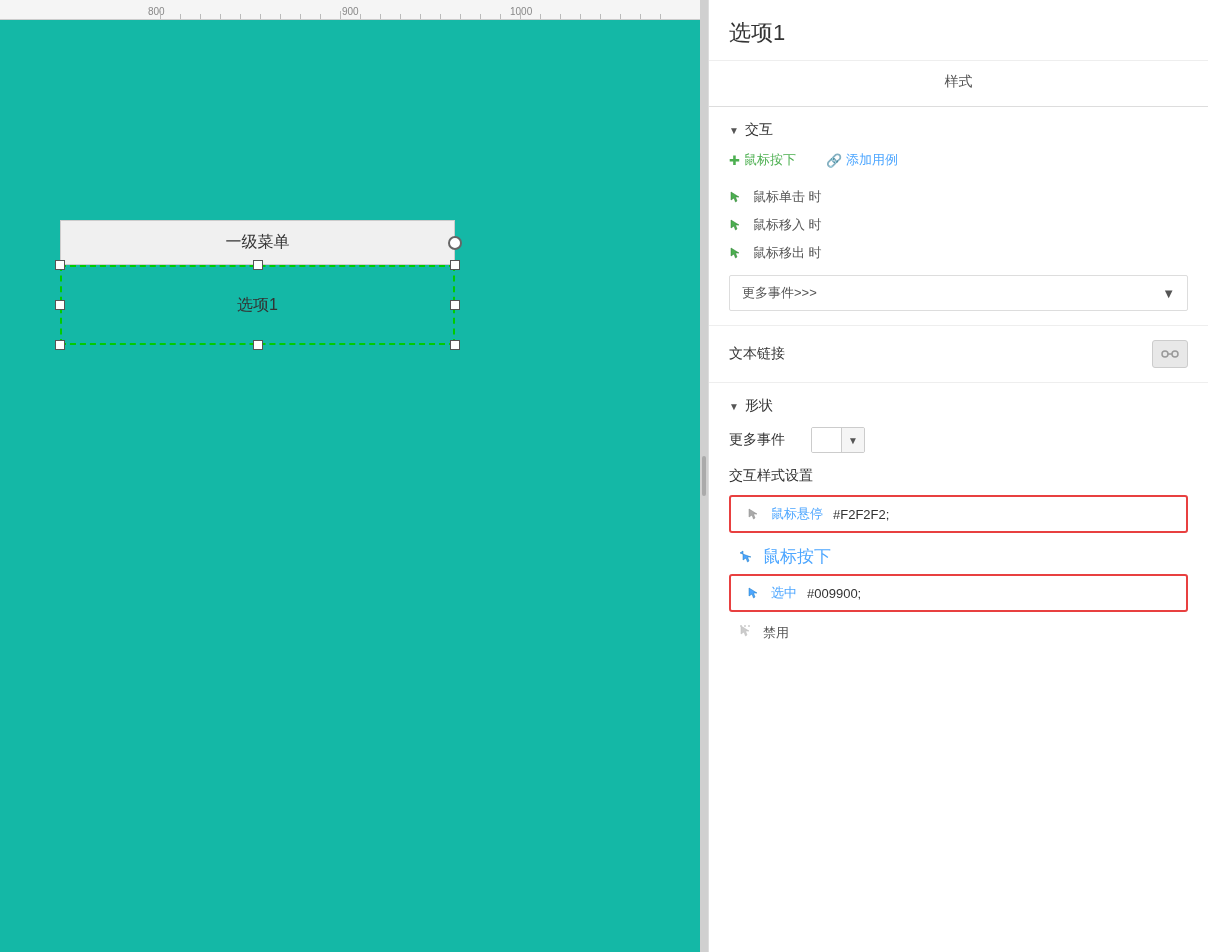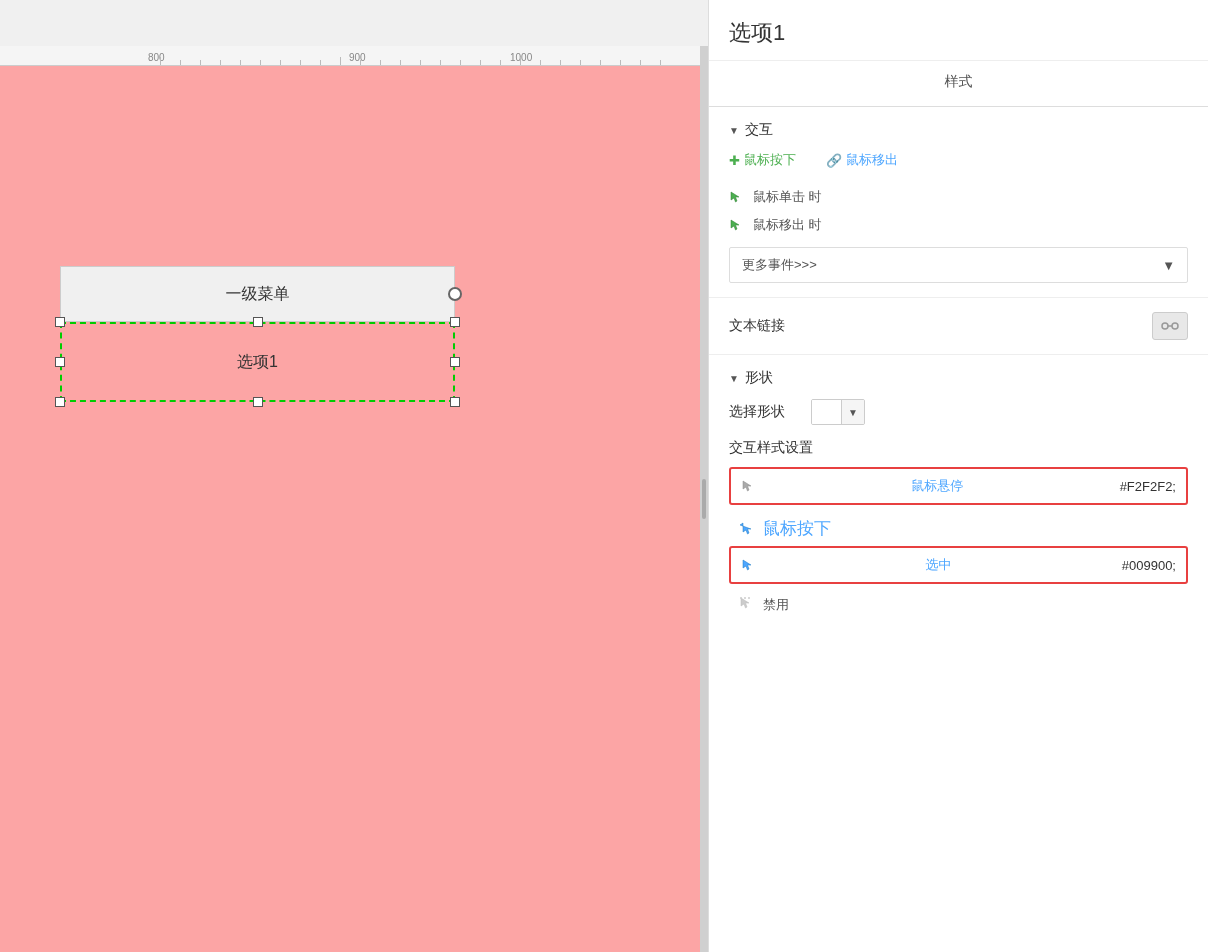--- a/index.html
+++ b/index.html
@@ -8,24 +8,23 @@
       background: #f0f0f0;
       display: flex;
       width: 1208px;
       height: 952px;
       overflow: hidden;
     }
 
     
     .canvas-area {
       flex: 1;
-      background: #fca5a5;
+      background: #14b8a6;
       position: relative;
       overflow: hidden;
-      margin-top: 46px;
     }
 
     
     .ruler-top {
       position: absolute;
       top: 0;
       left: 0;
       right: 0;
       height: 20px;
       background: #f5f5f5;
@@ -65,21 +64,21 @@
     .menu-widget {
       position: absolute;
       top: 200px;
       left: 60px;
     }
 
     .menu-parent {
       background: #f0f0f0;
       border: 1px solid #ccc;
       width: 395px;
-      height: 56px;
+      height: 45px;
       display: flex;
       align-items: center;
       justify-content: center;
       font-size: 16px;
       color: #333;
       position: relative;
     }
 
     .menu-parent-text {
       font-size: 16px;
@@ -327,26 +326,25 @@
       font-size: 14px;
       color: #333;
       margin-bottom: 10px;
     }
 
     
     .style-row {
       display: flex;
       align-items: center;
       gap: 10px;
-      padding: 8px 10px;
+      padding: 8px 16px;
       margin-bottom: 6px;
       font-size: 13px;
       color: #333;
       border-radius: 2px;
-      justify-content: space-between;
     }
 
     .style-row.highlighted {
       border: 2px solid #e84040;
       border-radius: 3px;
     }
 
     .style-row-plain {
       padding: 6px 10px;
       display: flex;
@@ -406,21 +404,21 @@
       border-radius: 2px;
     }
   </style>
 </head>
 <body>
 
 <div class="canvas-area">
 
   <div class="ruler-top">
     <span class="ruler-mark" style="left:148px">800</span>
-    <span class="ruler-mark" style="left:349px">900</span>
+    <span class="ruler-mark" style="left:342px">900</span>
     <span class="ruler-mark" style="left:510px">1000</span>
 
     <div class="ruler-tick" style="left:160px; height:8px;"></div>
     <div class="ruler-tick" style="left:180px; height:5px;"></div>
     <div class="ruler-tick" style="left:200px; height:5px;"></div>
     <div class="ruler-tick" style="left:220px; height:5px;"></div>
     <div class="ruler-tick" style="left:240px; height:5px;"></div>
     <div class="ruler-tick" style="left:260px; height:5px;"></div>
     <div class="ruler-tick" style="left:280px; height:5px;"></div>
     <div class="ruler-tick" style="left:300px; height:5px;"></div>
@@ -487,29 +485,35 @@
       <span class="chevron-icon">▼</span>
       <span>交互</span>
     </div>
     <div class="interaction-buttons">
       <div class="add-use-case-btn">
         <span>✚</span>
         <span>鼠标按下</span>
       </div>
       <div class="create-link-btn">
         <span>🔗</span>
-        <span>鼠标移出</span>
+        <span>添加用例</span>
       </div>
     </div>
 
     <div class="event-row">
       <svg class="cursor-small" viewBox="0 0 14 14" fill="none">
         <path d="M2 2 L2 10 L5 8 L6.5 12 L8 11 L6.5 7 L10 7 Z" fill="#4CAF50" stroke="#2e7d32" stroke-width="0.5"></path>
       </svg>
       <span>鼠标单击 时</span>
+    </div>
+    <div class="event-row">
+      <svg class="cursor-small" viewBox="0 0 14 14" fill="none">
+        <path d="M2 2 L2 10 L5 8 L6.5 12 L8 11 L6.5 7 L10 7 Z" fill="#4CAF50" stroke="#2e7d32" stroke-width="0.5"></path>
+      </svg>
+      <span>鼠标移入 时</span>
     </div>
     <div class="event-row">
       <svg class="cursor-small" viewBox="0 0 14 14" fill="none">
         <path d="M2 2 L2 10 L5 8 L6.5 12 L8 11 L6.5 7 L10 7 Z" fill="#4CAF50" stroke="#2e7d32" stroke-width="0.5"></path>
       </svg>
       <span>鼠标移出 时</span>
     </div>
 
     <div class="more-events-select">
       <span>更多事件&gt;&gt;&gt;</span>
@@ -527,21 +531,21 @@
       </svg>
     </div>
   </div>
 
   <div class="shape-section">
     <div class="section-header">
       <span class="chevron-icon">▼</span>
       <span>形状</span>
     </div>
     <div class="shape-row">
-      <span class="shape-label">选择形状</span>
+      <span class="shape-label">更多事件</span>
       <div class="shape-selector">
         <div class="shape-preview"></div>
         <div class="shape-dropdown-btn">▼</div>
       </div>
     </div>
 
     <div class="interaction-style-label">交互样式设置</div>
 
     <div class="style-row highlighted">
       <svg class="cursor-small" viewBox="0 0 14 14" fill="none">

